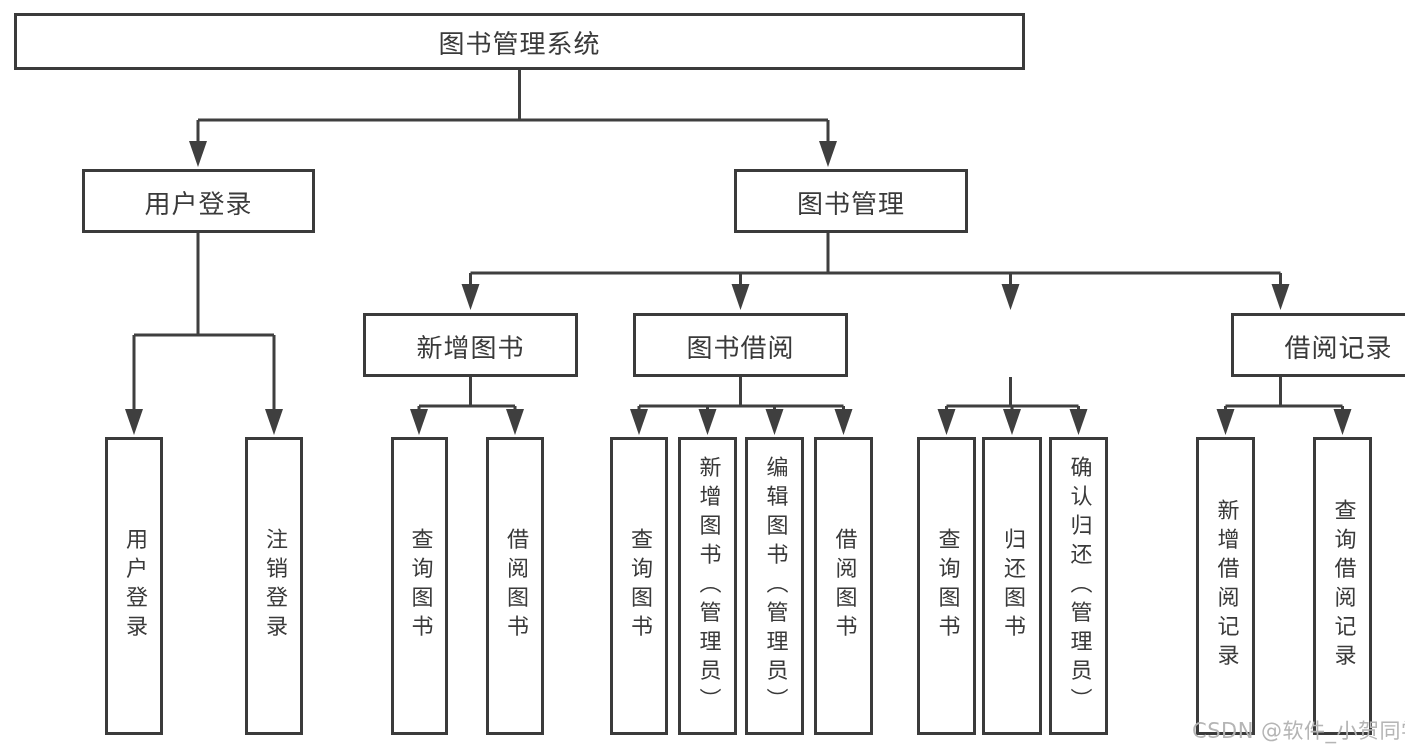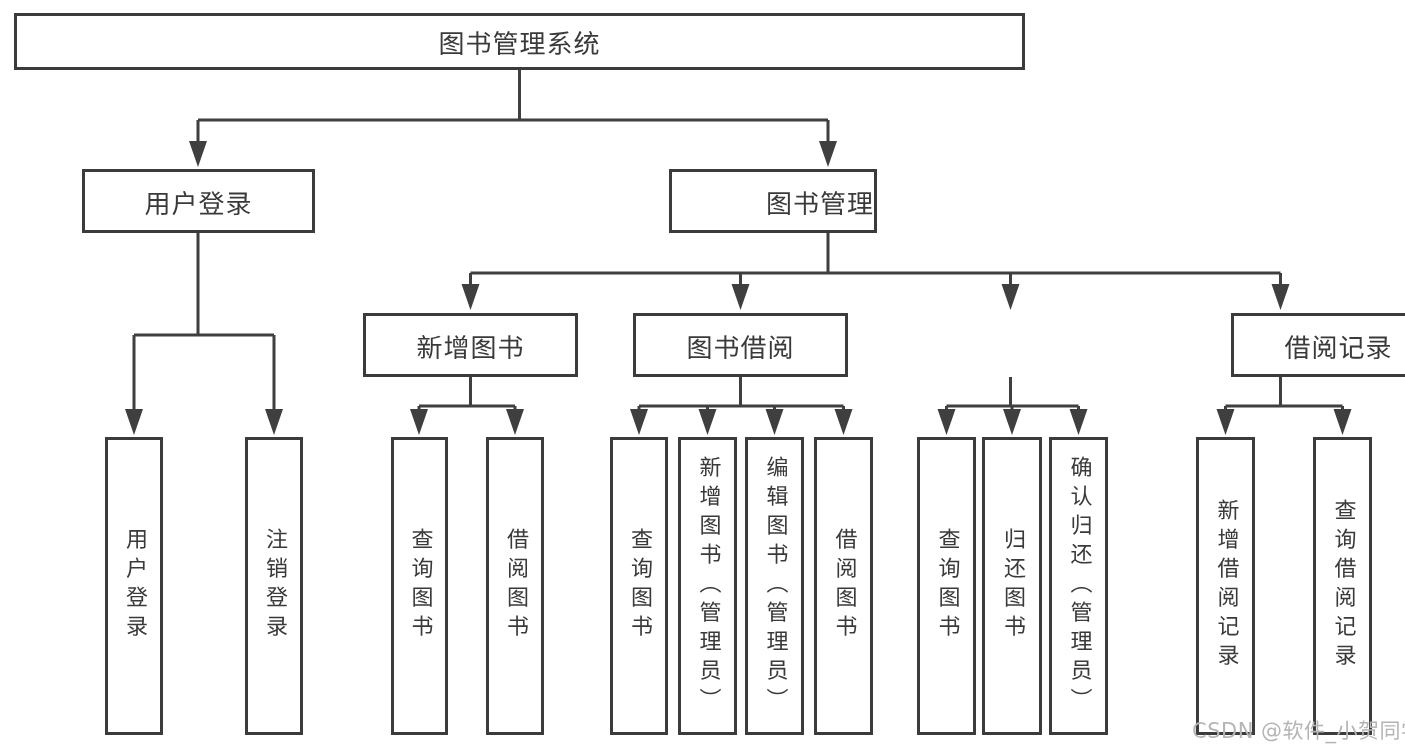--- a/index.html
+++ b/index.html
@@ -41,21 +41,21 @@
   .vtext {
     writing-mode: vertical-rl;
     text-orientation: mixed;
     font-size: 22px;
     letter-spacing: 7px;
     line-height: 1.1;
     white-space: nowrap;
   }
   .root-box   { left: 14px;  top: 13px;  width: 1011px; height: 57px; }
   .lvl2-a     { left: 82px;  top: 169px; width: 233px;  height: 64px; }
-  .lvl2-b     { left: 669px; top: 169px; width: 208px;  height: 64px; justify-content: flex-end; }
+  .lvl2-b     { left: 734px; top: 169px; width: 234px;  height: 64px; }
   .lvl3       { top: 313px; width: 215px; height: 64px; }
   .lvl3-1     { left: 363px; }
   .lvl3-2     { left: 633px; text-align: center; }
   .lvl3-3     { left: 903px; }
   .lvl3-4     { left: 1231px; }
   .leaf       { top: 437px; height: 298px; }
   .leaf-a1 { left: 105px;  width: 58px; }
   .leaf-a2 { left: 245px;  width: 58px; }
   .leaf-b1 { left: 391px;  width: 57px; }
   .leaf-b2 { left: 486px;  width: 58px; }

